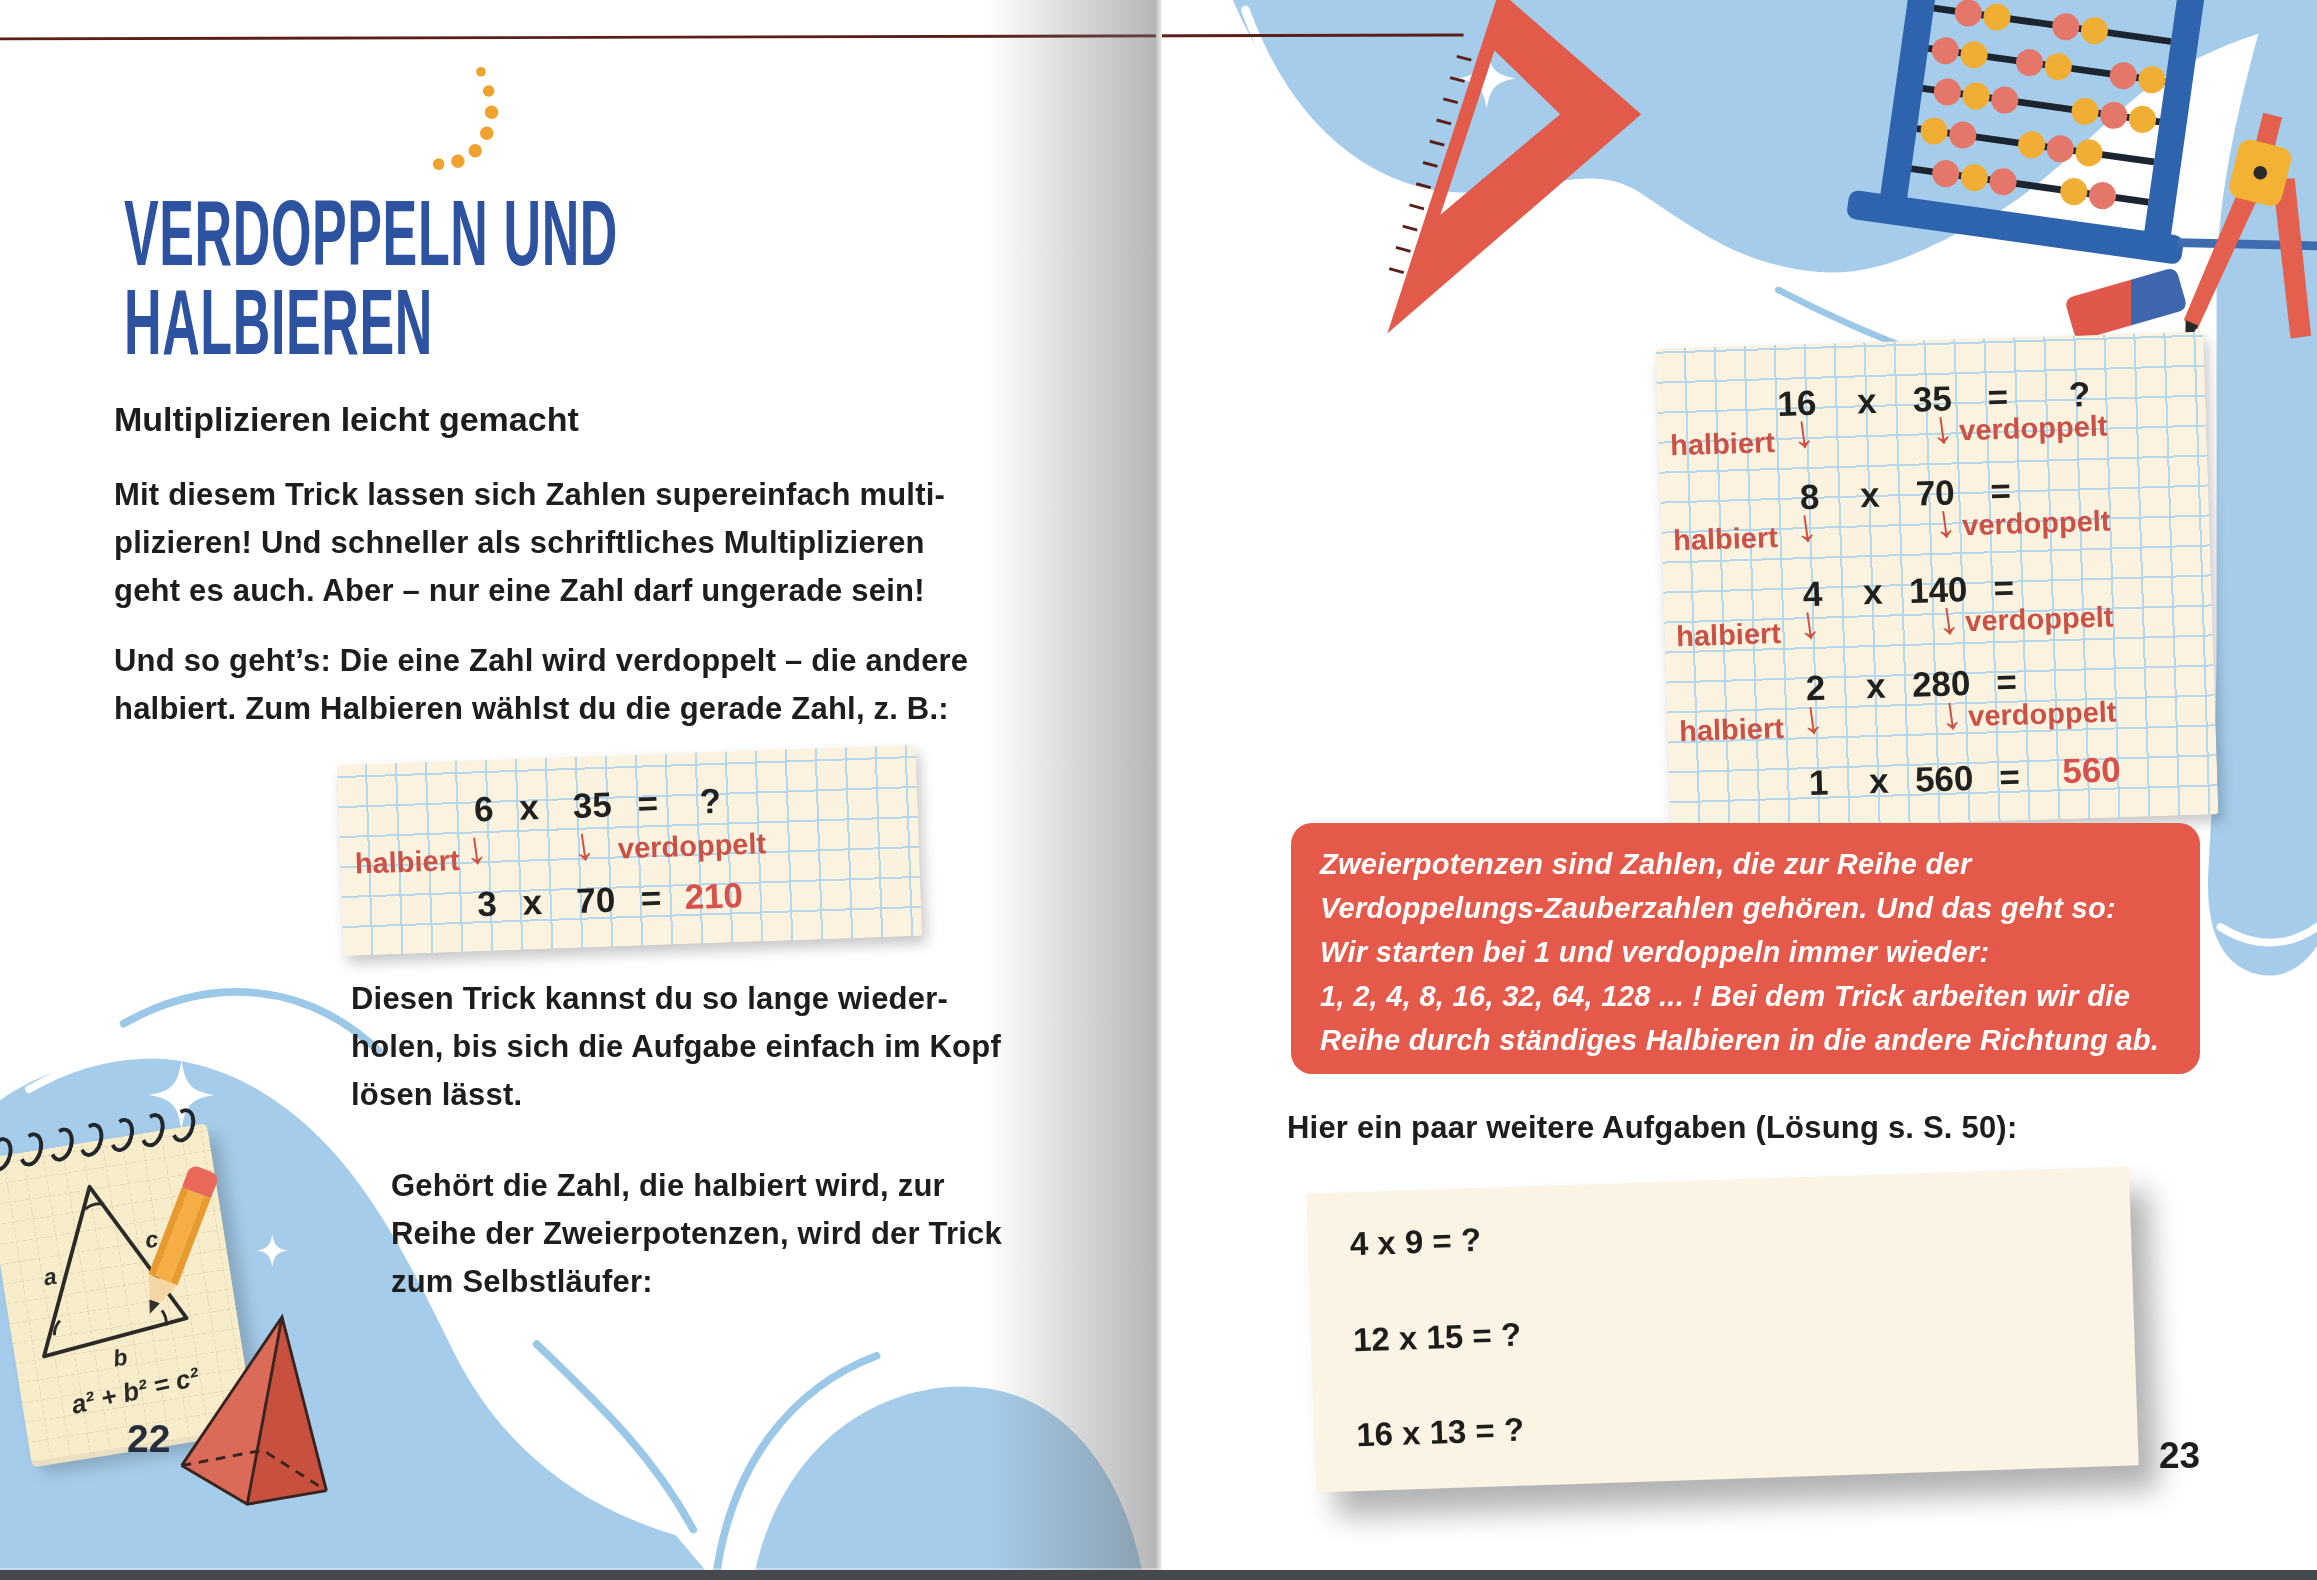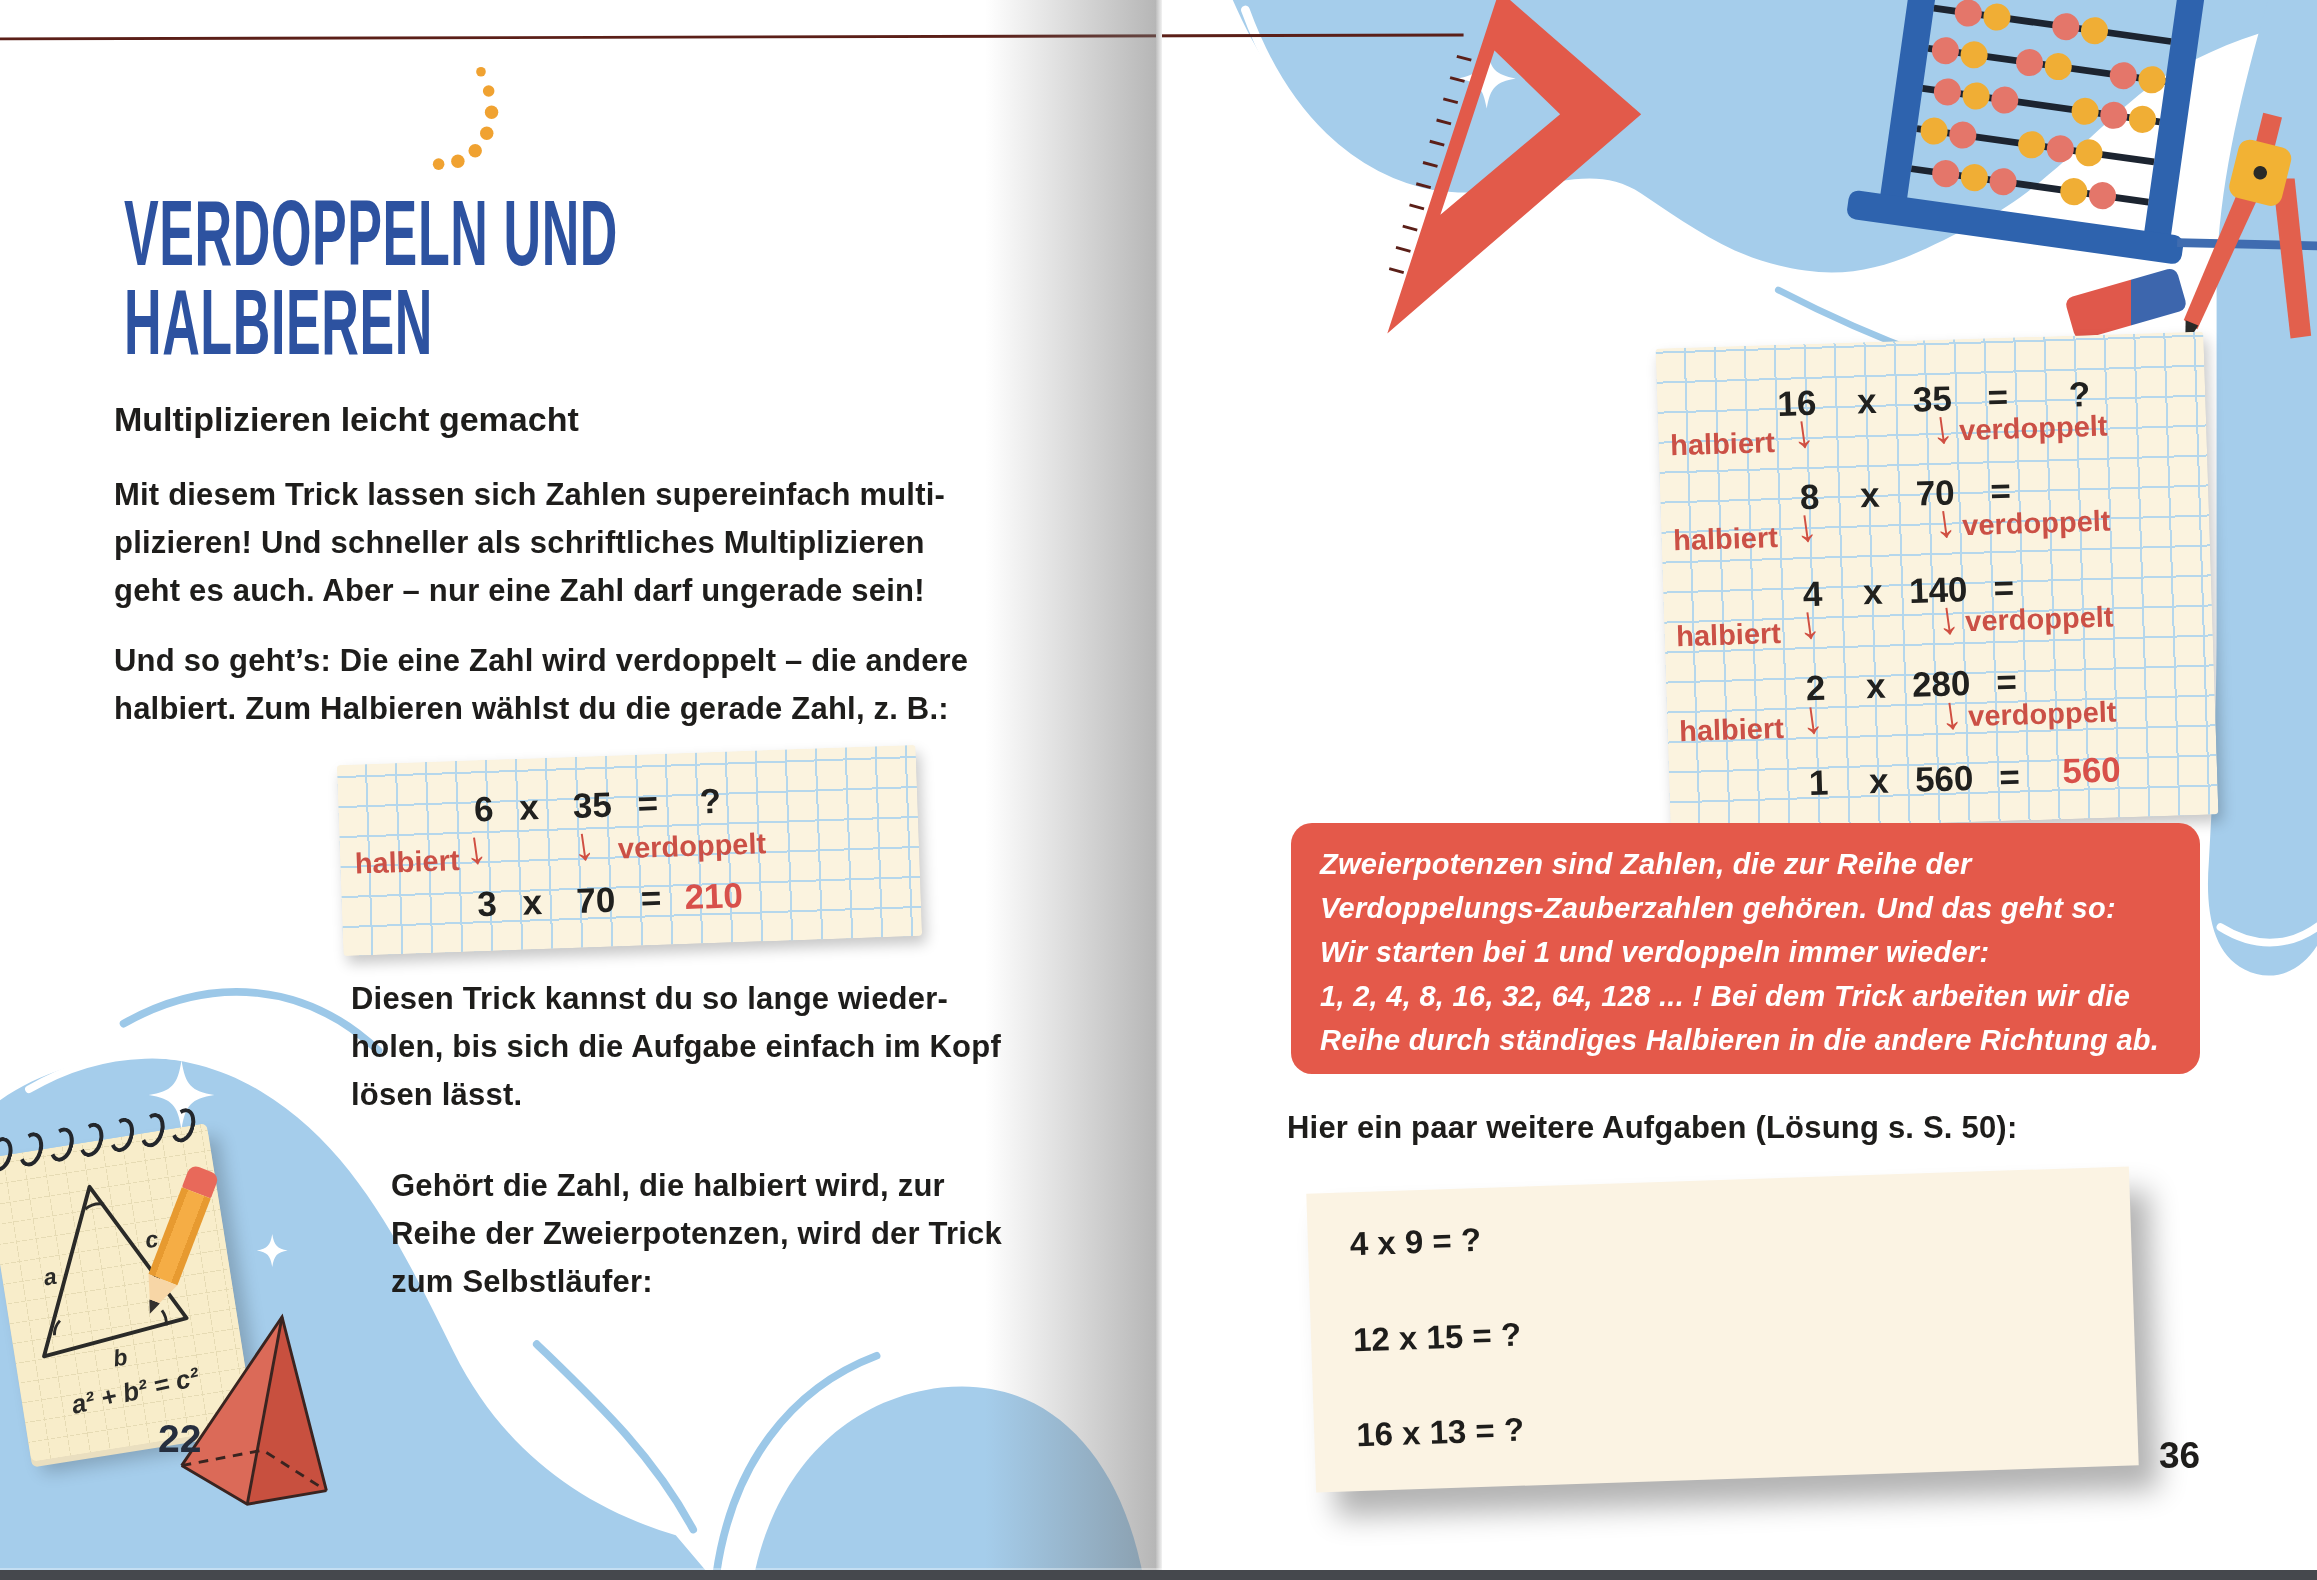--- a/index.html
+++ b/index.html
@@ -17,21 +17,21 @@
               transform:scaleX(.62);transform-origin:center;white-space:nowrap;}
   .title{left:124px;top:189px;z-index:12;}
   .title span{display:inline-block;font-size:93px;line-height:89px;font-weight:bold;
               color:#2d52a0;transform:scaleX(.56);transform-origin:left top;letter-spacing:1px;}
   .subhead{left:114px;top:400px;font-size:34px;font-weight:bold;z-index:12;}
   .para1{left:114px;top:471px;width:927px;z-index:12;}
   .para2{left:114px;top:637px;width:946px;z-index:12;}
   .para3{left:351px;top:975px;width:734px;z-index:12;}
   .para4{left:391px;top:1162px;width:695px;z-index:12;}
   .pagenum{font-size:39px;font-weight:bold;color:#262e3e;z-index:30;}
-  .pagenum-left{left:127px;top:1417px;margin-left:31px;}
+  .pagenum-left{left:127px;top:1417px;}
   .pagenum-right{left:2159px;top:1435px;font-size:37px;color:#1e1d1b;}
   
   .gridnote{
     background-color:#fbf3df;
     background-image:
       repeating-linear-gradient(0deg,transparent 0 28px,#b5d7ec 28px 30px),
       repeating-linear-gradient(90deg,transparent 0 28px,#b5d7ec 28px 30px);
     box-shadow:3.9px 7.7px 13.5px rgba(0,0,0,.22);
     border-radius:3.9px;z-index:14;
   }
@@ -340,18 +340,18 @@
   </div>
 
   <div class="abs ex-intro body-text">Hier ein paar weitere Aufgaben (Lösung s. S. 50):</div>
 
   <div class="abs ex-card">
     <div class="ex-item" style="top:33px">4 x 9 = ?</div>
     <div class="ex-item" style="top:129px">12 x 15 = ?</div>
     <div class="ex-item" style="top:224px">16 x 13 = ?</div>
   </div>
 
-  <div class="abs pagenum pagenum-right">36</div>
+  <div class="abs pagenum pagenum-right">23</div>
 
   <div class="abs bottom-strip-hl"></div>
   <div class="abs bottom-strip"></div>
 </div>
 
 
 </body></html>

